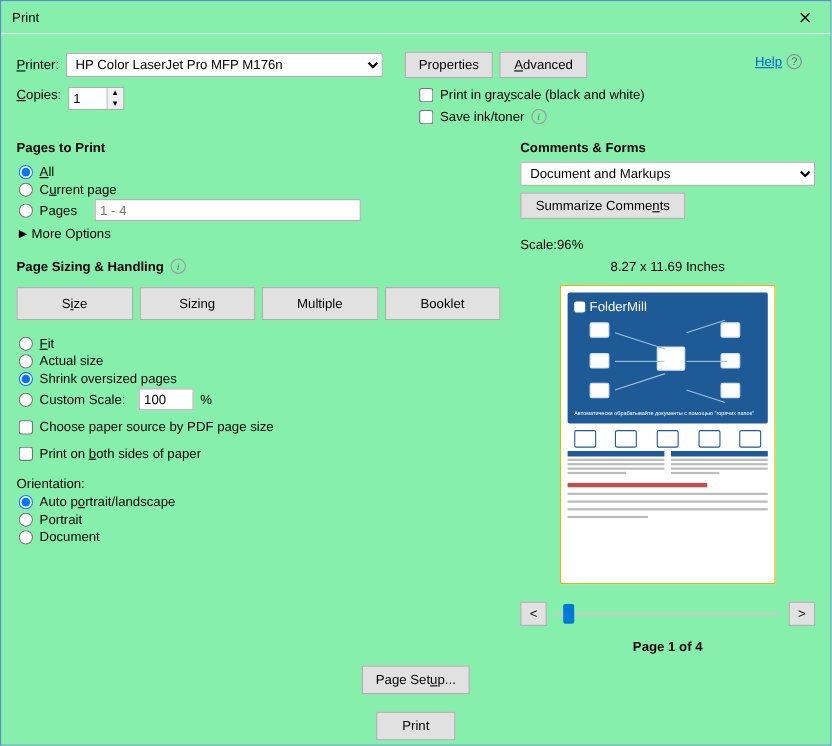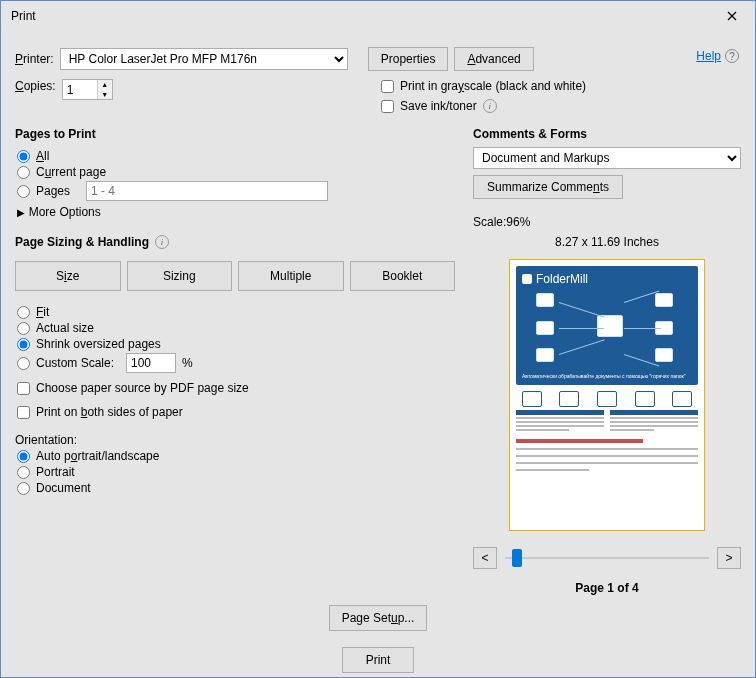--- a/index.html
+++ b/index.html
@@ -1,17 +1,17 @@
 <!DOCTYPE html>
 <html><head>
 <meta charset="utf-8">
 <style>
   * { box-sizing: border-box; font-family: "Segoe UI", Tahoma, sans-serif; font-size: 12px; }
   body { margin: 0; background: #fff; }
-  .window { width: 756px; height: 678px; border: 1px solid #5a8ec6; display: flex; flex-direction: column; background: #e5e5e5; }
+  .window { width: 756px; height: 678px; border: 1px solid #5a8ec6; display: flex; flex-direction: column; background: #86efac; }
   .titlebar { height: 30px; display: flex; align-items: center; justify-content: space-between; padding: 0 0 0 10px; border-bottom: 1px solid #e8e8e8; }
   .titlebar-title { color: #000; }
   .titlebar-close { width: 46px; height: 30px; display: flex; align-items: center; justify-content: center; color: #000; cursor: default; }
   .body { flex: 1; padding: 16px 14px 10px 14px; display: flex; flex-direction: column; gap: 8px; position: relative; }
 
   .row { display: flex; align-items: center; gap: 6px; }
   .label { color: #000; }
   .underline-key { text-decoration: underline; }
 
   select, input[type="text"], input[type="number"] {
@@ -23,21 +23,21 @@
     background: #e1e1e1; border: 1px solid #adadad; padding: 3px 12px;
     min-width: 60px; text-align: center; cursor: default; user-select: none;
     height: 24px; display: inline-flex; align-items: center; justify-content: center;
   }
   .printer-select { width: 288px; }
   .spinwrap { display: inline-flex; border: 1px solid #adadad; height: 21px; }
   .spinwrap input { border: none; width: 34px; text-align: left; padding-left: 4px; outline: none; }
   .spinwrap .arrows { display: flex; flex-direction: column; border-left: 1px solid #ccc; }
   .spinwrap .arrow { width: 14px; height: 10px; display:flex; align-items:center; justify-content:center; font-size:7px; line-height:1; background:#f0f0f0; cursor:default; }
 
-  .help-link { position: absolute; top: 18px; right: 16px; display: flex; align-items: center; gap: 4px; color: #0066cc; }
+  .help-link { position: absolute; top: 18px; right: 26px; display: flex; align-items: center; gap: 4px; color: #0066cc; }
   .help-link span.txt { text-decoration: underline; }
   .help-q { width:14px; height:14px; border:1px solid #888; border-radius:50%; display:inline-flex; align-items:center; justify-content:center; font-size:10px; color:#666; }
 
   .chk { display:flex; align-items:center; gap:6px; }
   .chk input { width:13px; height:13px; margin:0; }
 
   .info-icon { width:14px; height:14px; border:1px solid #999; border-radius:50%; display:inline-flex; align-items:center; justify-content:center; font-size:9px; color:#666; font-style:italic; font-family:Georgia,serif; }
 
   .columns { display:flex; gap:18px; margin-top:6px; flex:1; min-height:0; }
   .col-left { flex: 1.05; display:flex; flex-direction:column; gap:6px; }

